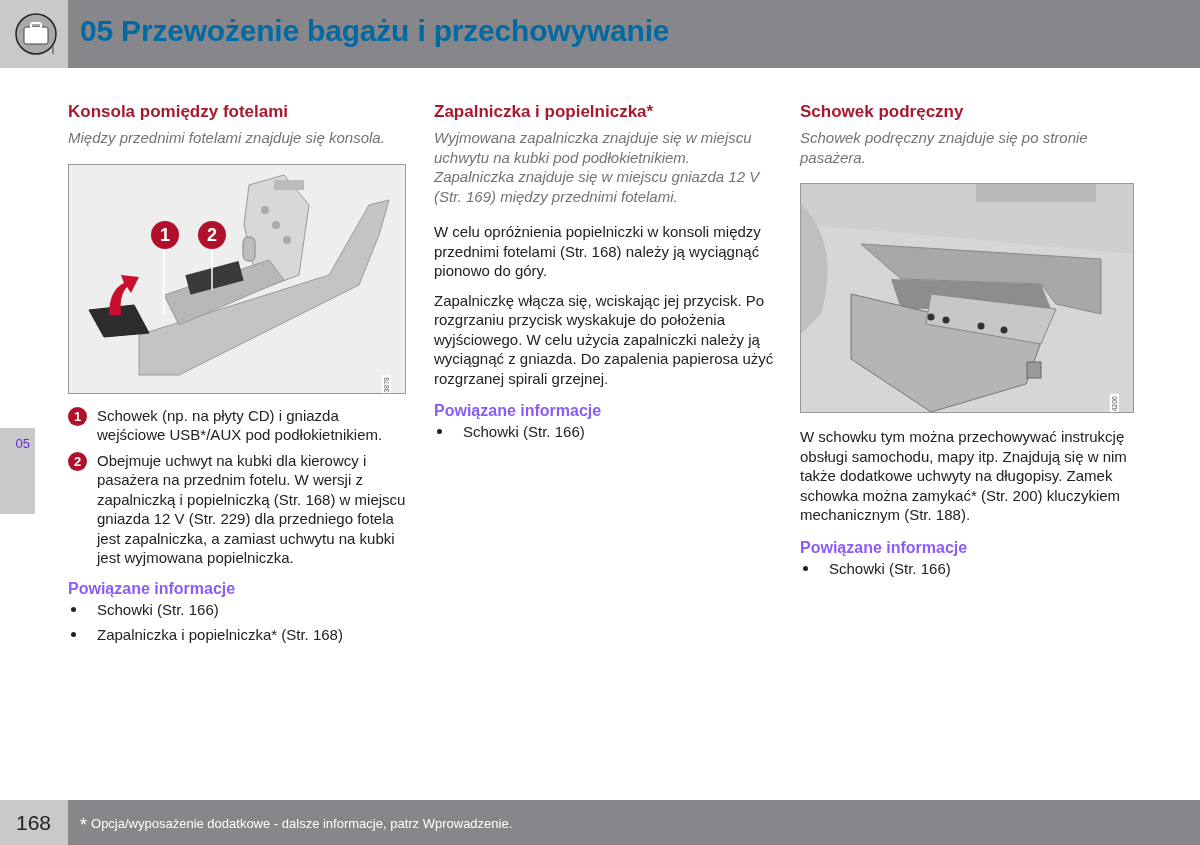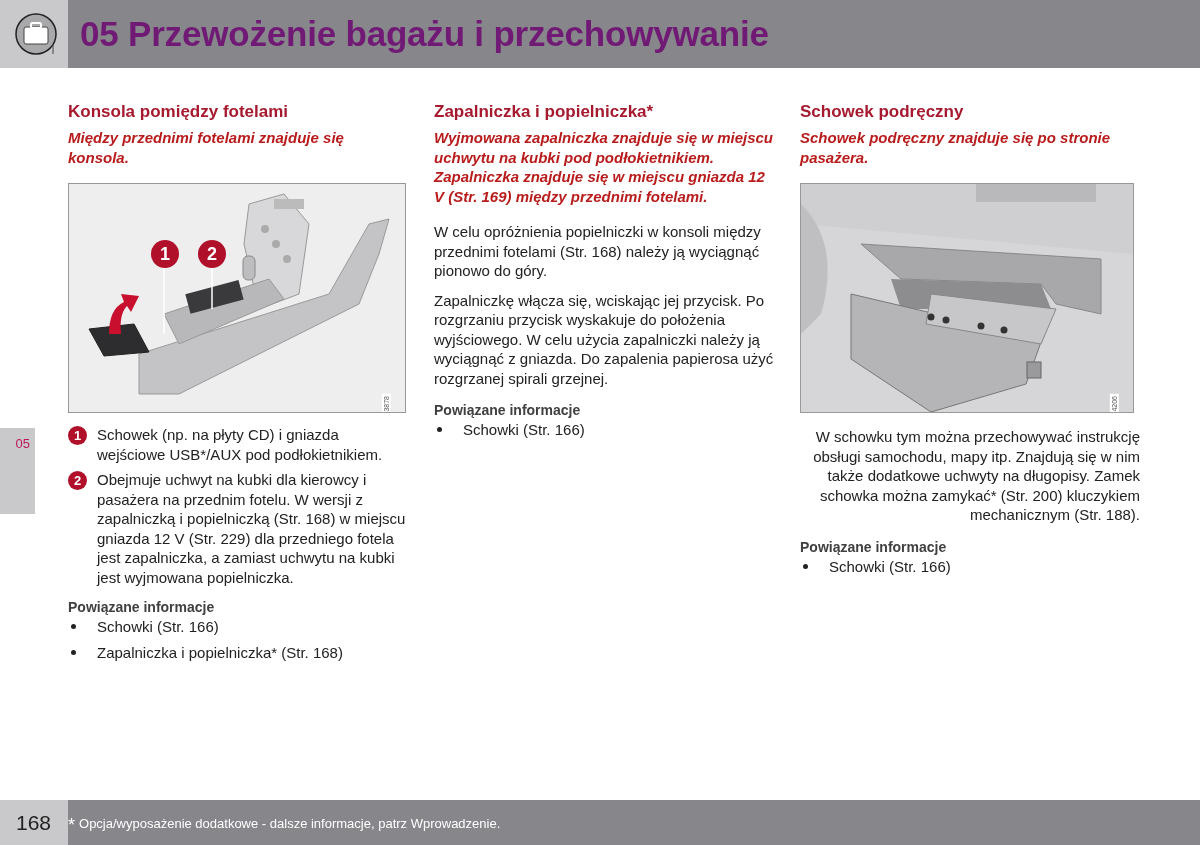--- a/index.html
+++ b/index.html
@@ -1,40 +1,40 @@
 <!DOCTYPE html>
 <html><head>
 <meta charset="utf-8">
 <style>
   html, body { margin:0; padding:0; }
   body { width:1200px; height:845px; position:relative; background:#ffffff; font-family:"Liberation Sans", sans-serif; color:#222; overflow:hidden; }
 
   .header-left { position:absolute; left:0; top:0; width:68px; height:68px; background:#c9c9cb; }
   .header-bar { position:absolute; left:68px; top:0; width:1132px; height:68px; background:#87878b; }
-  .header-title { position:absolute; left:80px; top:14px; font-size:35px; font-weight:bold; color:#701a75; letter-spacing:-0.2px; white-space:nowrap; }
+  .header-title { position:absolute; left:80px; top:14px; font-size:30px; font-weight:bold; color:#0369a1; letter-spacing:-0.2px; white-space:nowrap; }
   .header-icon { position:absolute; left:14px; top:12px; width:44px; height:44px; }
 
   .side-tab { position:absolute; left:0; top:428px; width:35px; height:86px; background:#c9c9cb; }
-  .side-tab span { position:absolute; right:5px; top:8px; font-size:13px; color:#be185d; }
+  .side-tab span { position:absolute; right:5px; top:8px; font-size:13px; color:#6d28d9; }
 
   .footer-left { position:absolute; left:0; top:800px; width:68px; height:45px; background:#c9c9cb; }
   .footer-left span { position:absolute; left:16px; top:11px; font-size:21px; color:#222; }
   .footer-bar { position:absolute; left:68px; top:800px; width:1132px; height:45px; background:#87878b; }
-  .footer-note { position:absolute; left:68px; top:815px; font-size:13px; color:#ffffff; white-space:nowrap; }
+  .footer-note { position:absolute; left:80px; top:815px; font-size:13px; color:#ffffff; white-space:nowrap; }
   .footer-note .star { font-size:18px; vertical-align:-3px; margin-right:4px; }
 
   .col { position:absolute; top:94px; width:340px; }
   .col1 { left:68px; }
   .col2 { left:434px; }
   .col3 { left:800px; }
 
   h2 { margin:8px 0 6px 0; font-size:17px; font-weight:bold; color:#a6192e; }
-  .intro { font-style:italic; font-size:15px; line-height:19.5px; margin:0 0 16px 0; color:#b91c1c;font-weight:bold; }
+  .intro { font-style:italic; font-size:15px; line-height:19.5px; margin:0 0 16px 0; color:#737373; }
   p { font-size:15px; line-height:19.5px; margin:0 0 10px 0; }
-  h3 { margin:12px 0 2px 0; font-size:14px; font-weight:bold; color:#404040; }
+  h3 { margin:12px 0 2px 0; font-size:16px; font-weight:bold; color:#8b5cf6; }
   ul.rel { list-style:none; margin:0; padding:0; }
   ul.rel li { position:relative; padding-left:29px; font-size:15px; line-height:19.5px; margin-bottom:6px; }
   ul.rel li::before { content:""; position:absolute; left:3px; top:7px; width:5px; height:5px; border-radius:50%; background:#222; }
 
   .figure { position:relative; width:336px; height:228px; border:1px solid #999; background:#eeeeef; margin:0 0 12px 0; overflow:hidden; }
   .fig-id { position:absolute; right:14px; bottom:18px; font-size:7px; color:#555; transform:rotate(-90deg); transform-origin:right bottom; background:#fff; padding:1px 2px; white-space:nowrap; }
 
   ol.callouts { list-style:none; margin:0; padding:0; }
   ol.callouts li { position:relative; padding-left:29px; font-size:15px; line-height:19.5px; margin-bottom:6px; }
   .num { position:absolute; left:0; top:1px; width:19px; height:19px; border-radius:50%; background:#b0102a; color:#fff; font-size:13px; font-weight:bold; text-align:center; line-height:19px; }
@@ -128,21 +128,21 @@
       <circle cx="130" cy="133" r="3.5" fill="#333"></circle>
         <circle cx="145" cy="136" r="3.5" fill="#333"></circle>
       <circle cx="180" cy="142" r="3.5" fill="#333"></circle>
         <circle cx="203" cy="146" r="3.5" fill="#333"></circle>
       <rect x="226" y="178" width="14" height="16" fill="#9a9a9c" stroke="#666"></rect>
       <path d="M0 20 Q40 60 20 130 L0 150 Z" fill="#bfbfc1"></path>
       <rect x="175" y="0" width="120" height="18" fill="#b9b9bb"></rect>
     </svg>
     <div class="fig-id">G024206</div>
   </div>
-  <p style="margin-top:14px;text-align:right;">W schowku tym można przechowywać instrukcję obsługi samochodu, mapy itp. Znajdują się w nim także dodatkowe uchwyty na długopisy. Zamek schowka można zamykać* (Str. 200) kluczykiem mechanicznym (Str. 188).</p>
+  <p style="margin-top:14px;">W schowku tym można przechowywać instrukcję obsługi samochodu, mapy itp. Znajdują się w nim także dodatkowe uchwyty na długopisy. Zamek schowka można zamykać* (Str. 200) kluczykiem mechanicznym (Str. 188).</p>
   <h3 style="margin-top:14px;">Powiązane informacje</h3>
   <ul class="rel">
     <li>Schowki (Str. 166)</li>
   </ul>
 </div>
 
 <div class="footer-left">
   <span>168</span>
 </div>
 <div class="footer-bar"></div>

